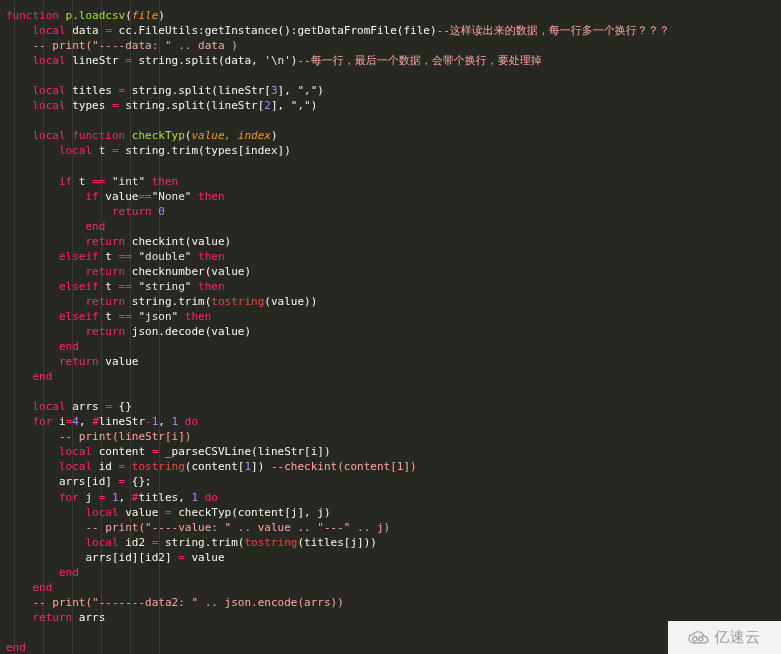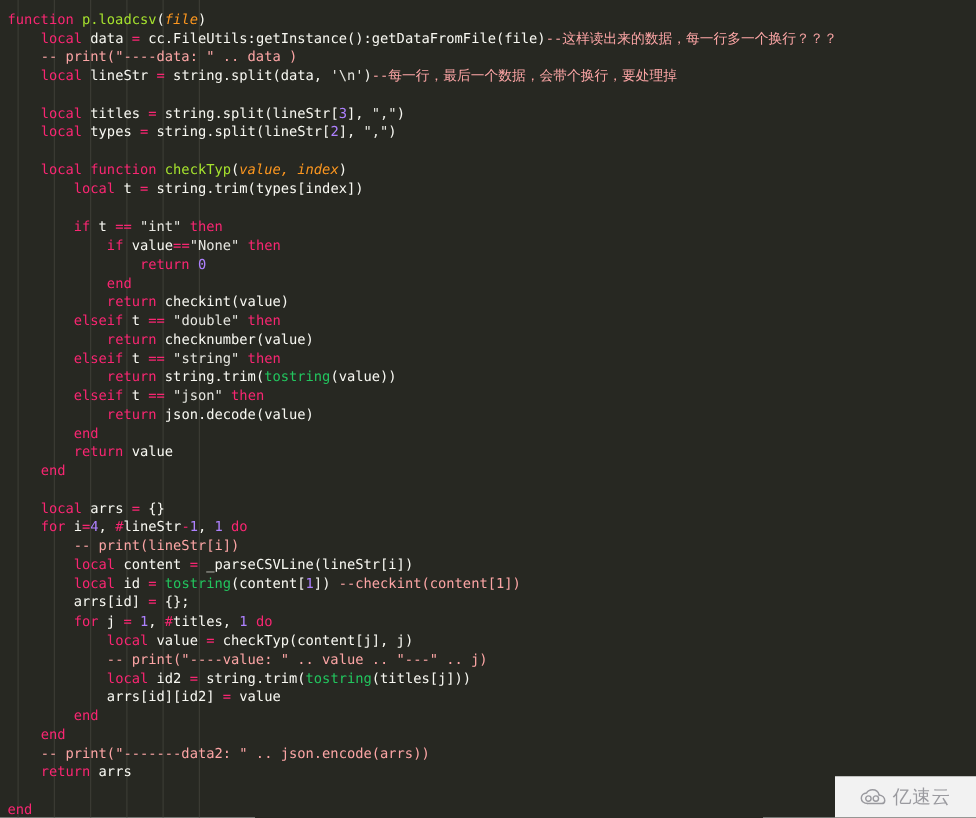--- a/index.html
+++ b/index.html
@@ -58,21 +58,21 @@
     white-space: pre;
   }
 
   
   .kw      { color: #f92672; }            
   .fn      { color: #a6e22e; }            
   .param   { color: #fd971f; font-style: italic; }  
   .plain   { color: #f8f8f2; }            
   .str     { color: #e6e6e0; }            
   .num     { color: #ae81ff; }            
-  .builtin { color: #22c55e; }            
+  .builtin { color: #ef4444; }            
   .op      { color: #f92672; }            
   .cmt     { color: #fca5a5; }            
 
   
   #watermark {
     position: absolute;
     right: 0;
     bottom: 0;
     width: 113px;
     height: 33px;

